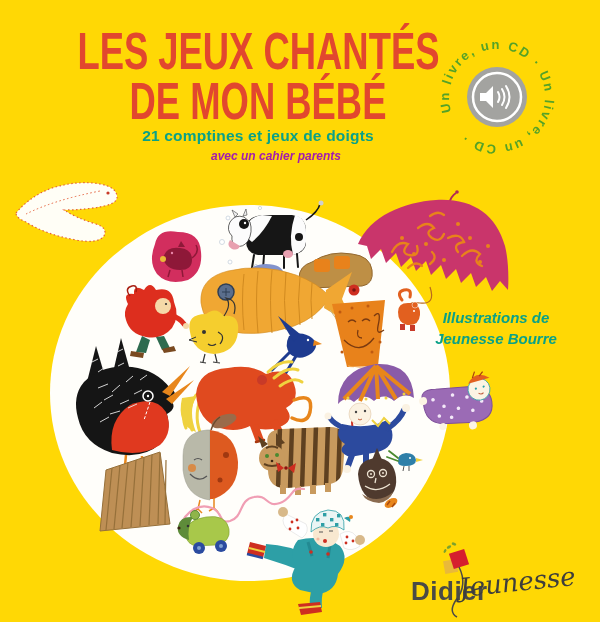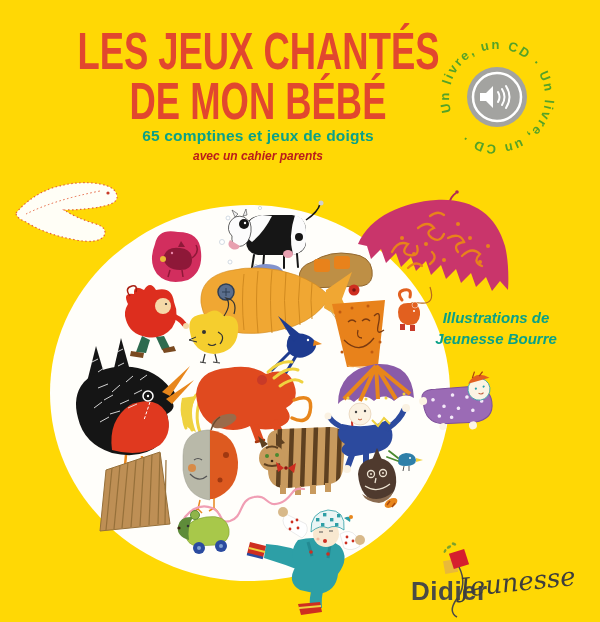--- a/index.html
+++ b/index.html
@@ -15,21 +15,21 @@
     color:#E2472E;font-weight:bold;font-size:52px;line-height:50px;
     transform:scaleX(0.70);transform-origin:258px 0;
     letter-spacing:0px;
   }
   .subtitle{
     left:0;top:127px;width:516px;text-align:center;
     color:#0AA187;font-weight:bold;font-size:15.5px;letter-spacing:.2px;
   }
   .tagline{
     left:0;top:149px;width:516px;text-align:center;
-    color:#b91c1c;font-weight:bold;font-style:italic;font-size:12px;
+    color:#a21caf;font-weight:bold;font-style:italic;font-size:12px;padding-left:18px;
   }
   .credits{
     left:404px;top:307px;width:184px;text-align:center;
     color:#0AA187;font-weight:bold;font-size:15px;line-height:21px;font-style:italic;
   }
   .pub-didier{
     left:411px;top:576px;color:#4A4A46;font-size:26px;font-weight:700;letter-spacing:.5px;
   }
   .pub-jeunesse{
     left:459px;top:567px;color:#3E3E3C;
@@ -439,21 +439,21 @@
     </g>
     <path d="M459,567 Q468,585 456,600 Q448,612 457,617" fill="none" stroke="#4A4A46" stroke-width="1.5"></path>
   </g>
 </svg>
 
 <div class="txt title-block">
   <div>LES JEUX CHANTÉS</div>
   <div>DE MON BÉBÉ</div>
 </div>
 
-<div class="txt subtitle">65 comptines et jeux de doigts</div>
+<div class="txt subtitle">21 comptines et jeux de doigts</div>
 <div class="txt tagline">avec un cahier parents</div>
 
 <div class="txt credits">
   <div>Illustrations de</div>
   <div>Jeunesse Bourre</div>
 </div>
 
 <div class="txt pub-didier">Didier</div>
 <div class="txt pub-jeunesse">Jeunesse</div>
 

